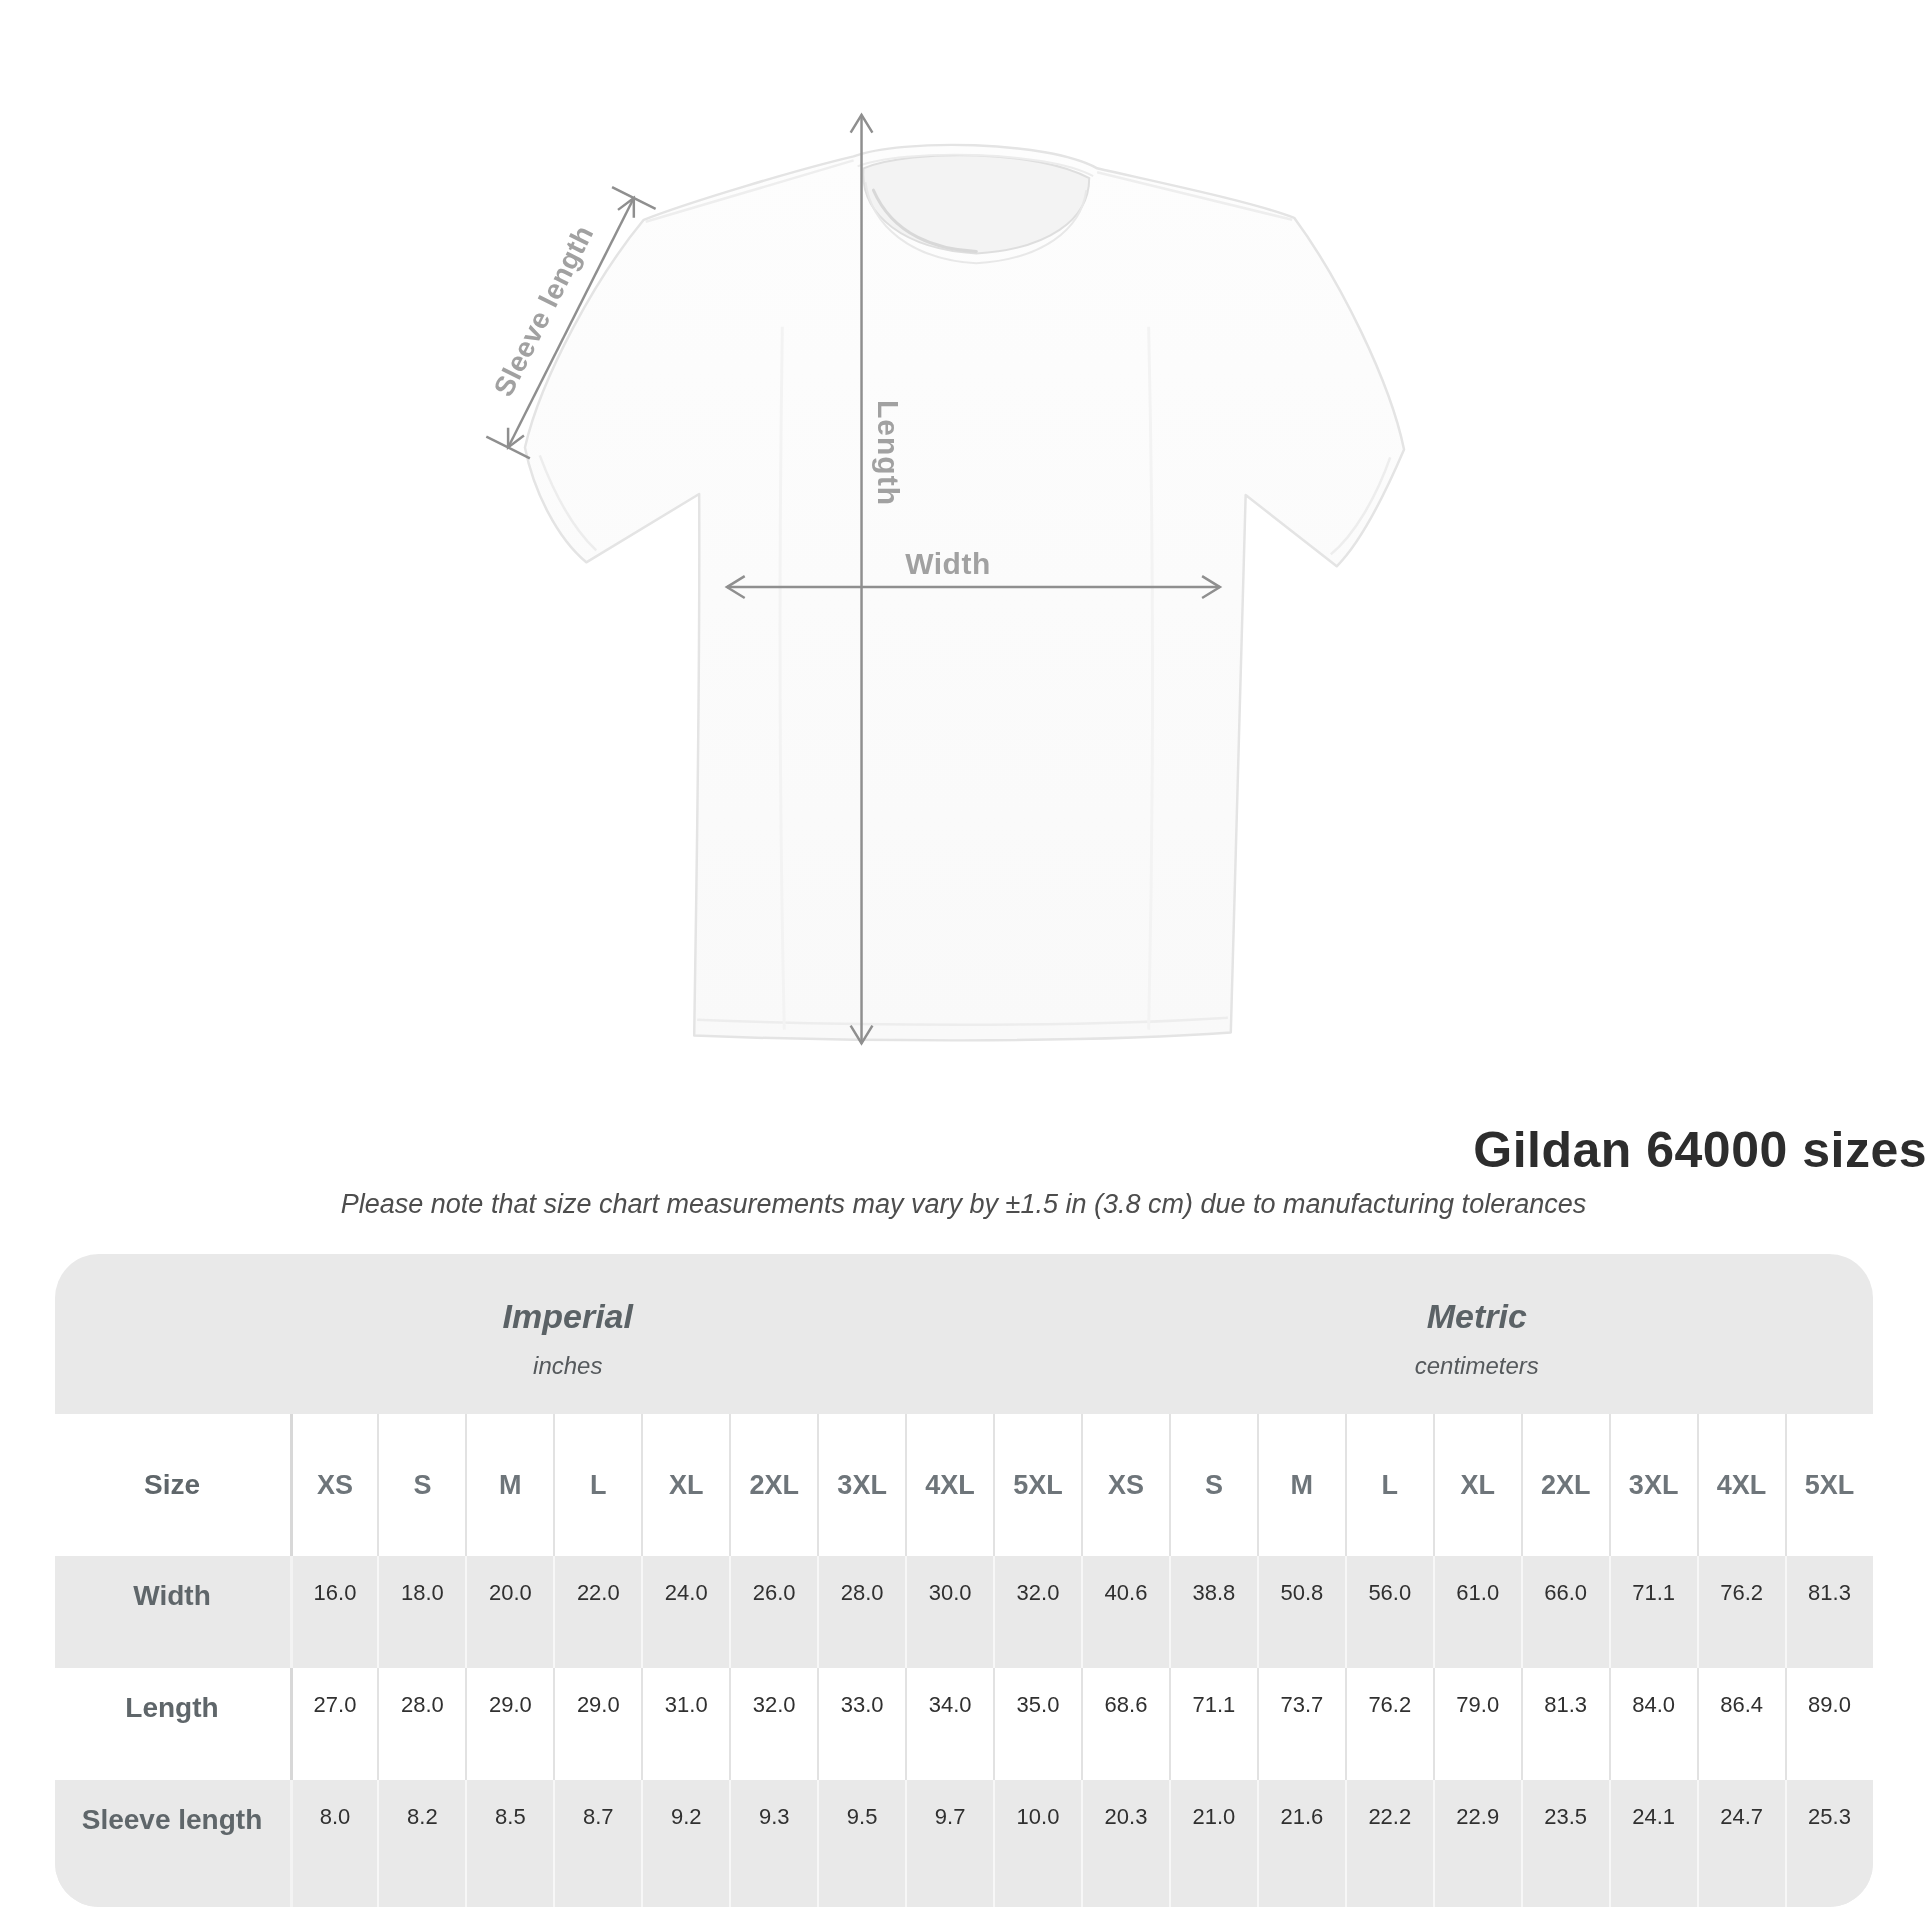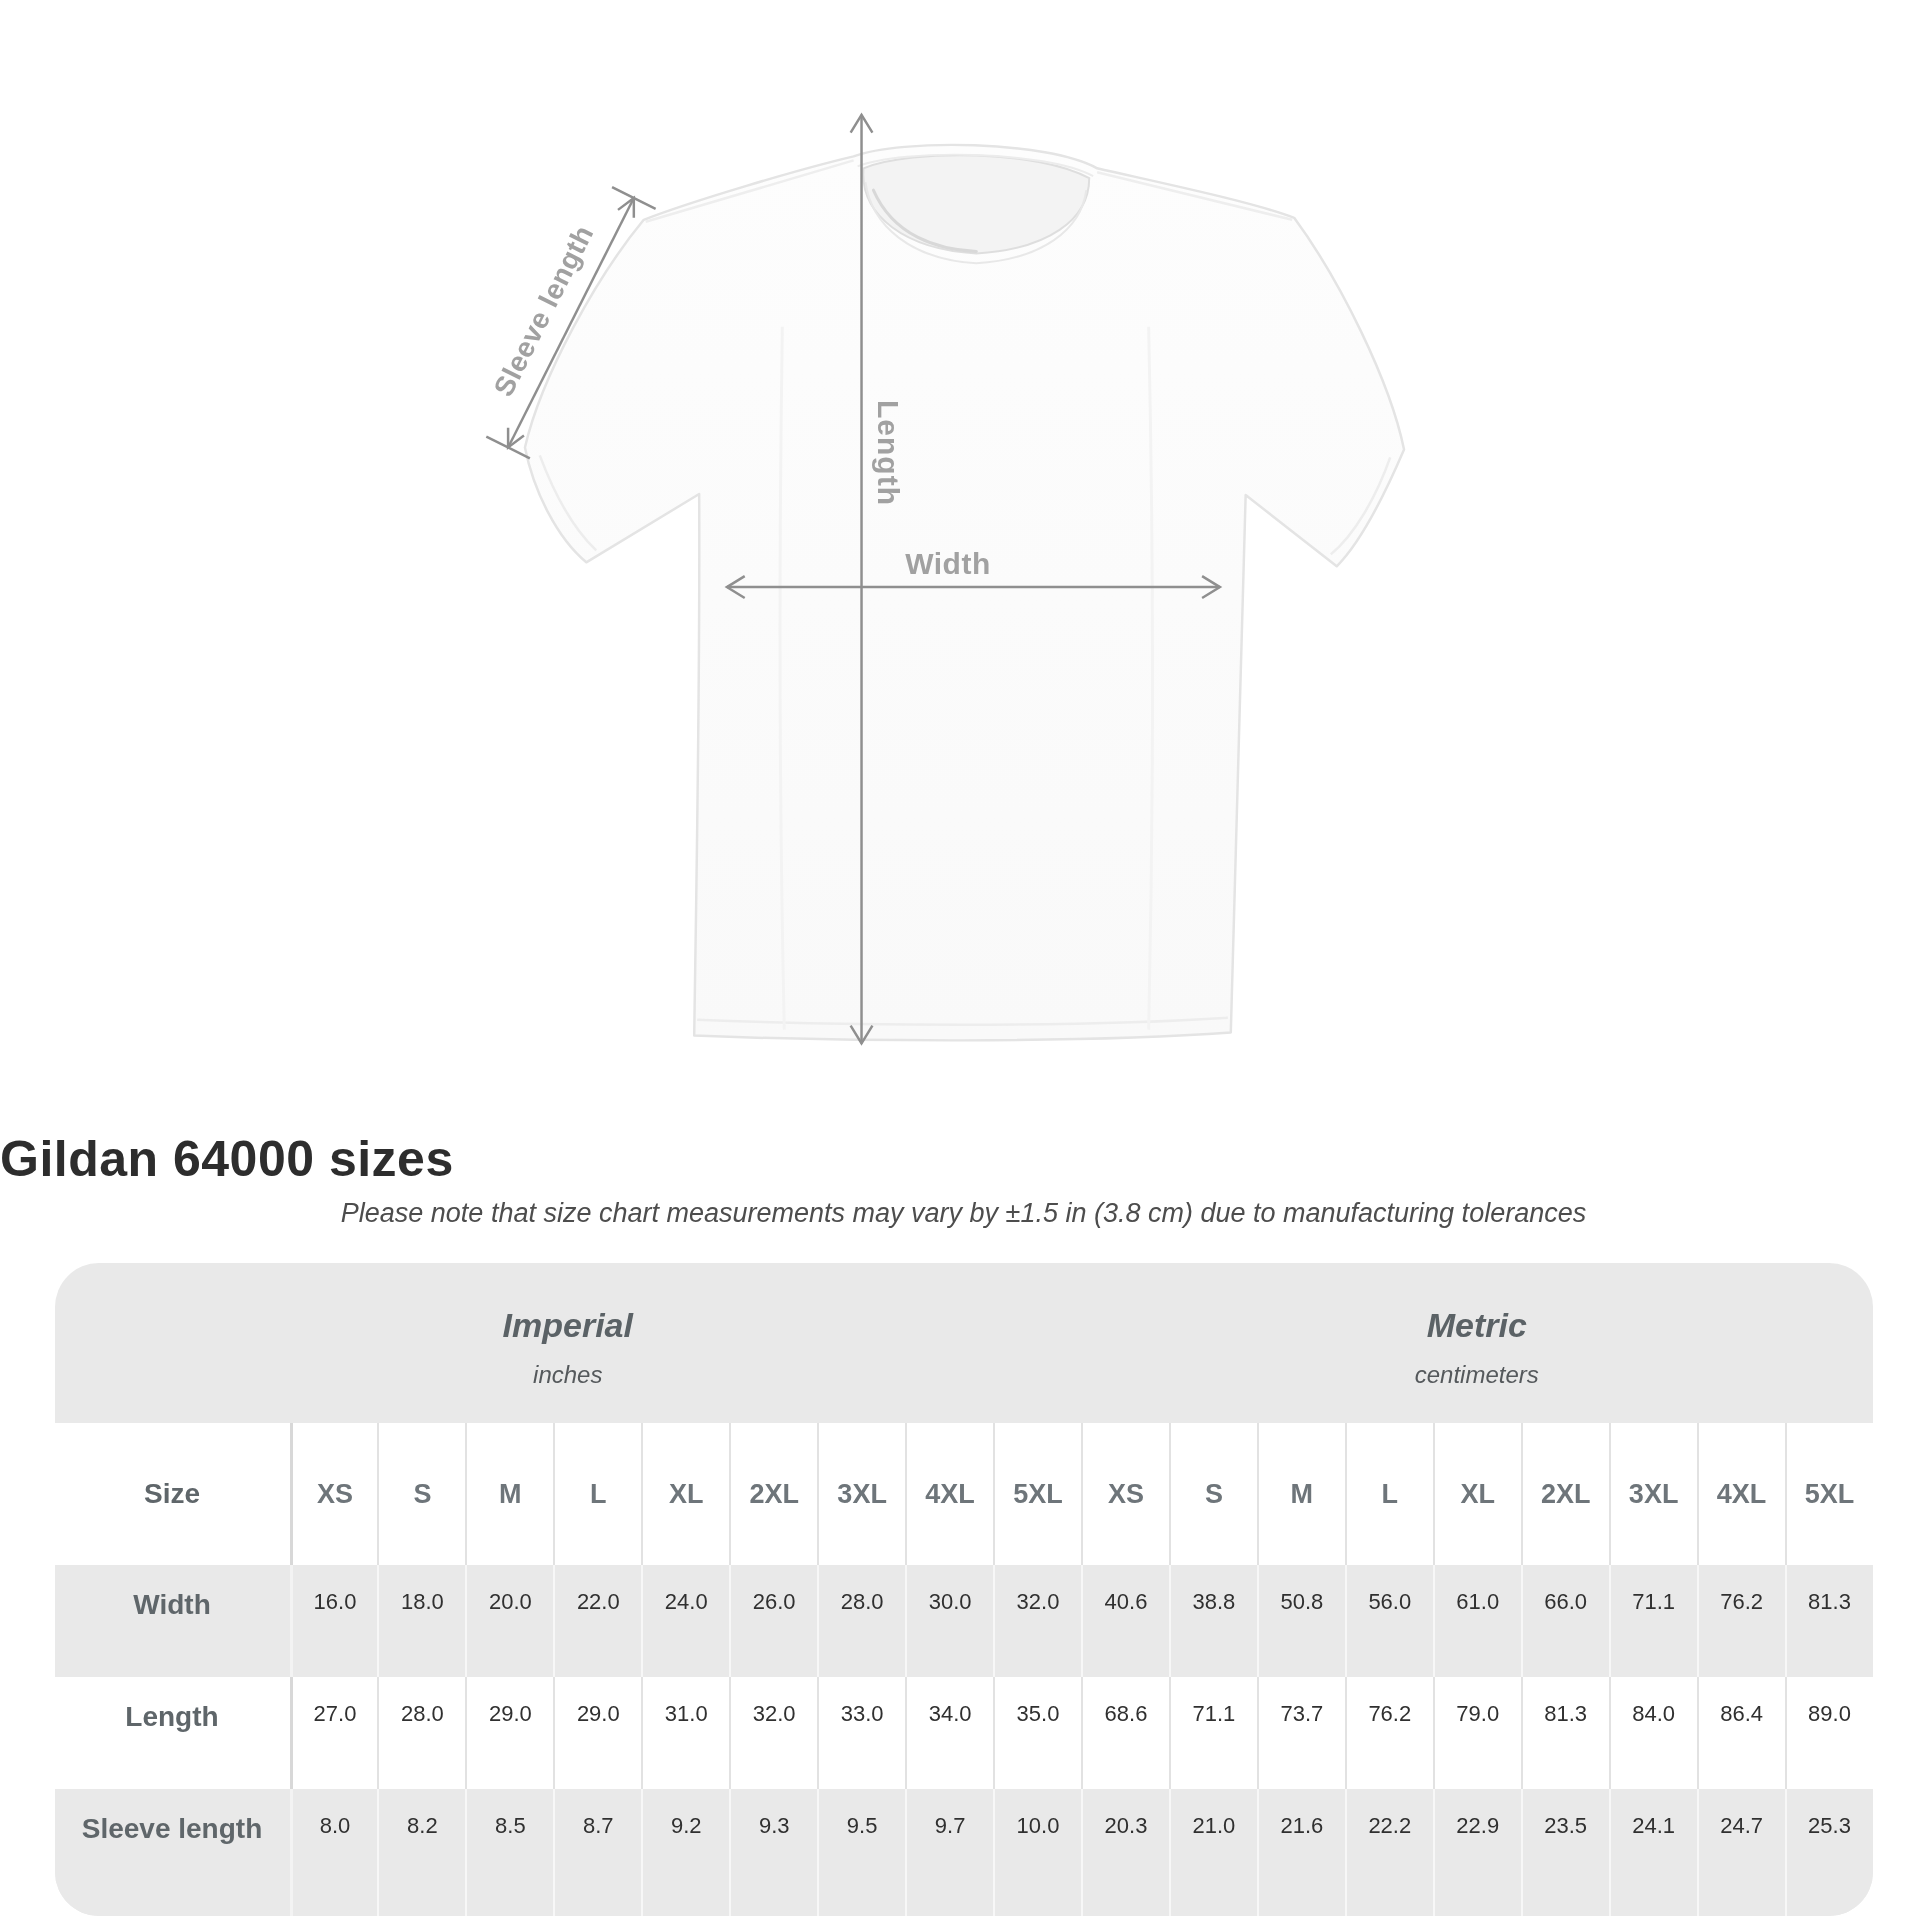--- a/index.html
+++ b/index.html
@@ -19,21 +19,21 @@
   }
   .dim-label.sleeve{left:544px;top:311px;font-size:28px;
     transform:translate(-50%,-50%) rotate(-63.3deg);}
   .dim-label.length{left:888px;top:453px;font-size:30px;letter-spacing:1px;
     transform:translate(-50%,-50%) rotate(90deg);}
   .dim-label.width{left:948px;top:564px;font-size:30px;
     transform:translate(-50%,-50%);}
 
   
   .title{
-    margin:41px 0 10px;text-align:left;
+    margin:32px 0 10px;text-align:right;
     font-size:50px;font-weight:700;color:#2d2d2d;letter-spacing:0.5px;
   }
   .subtitle{
     margin:9px 0 34px;text-align:center;
     font-size:27px;font-style:italic;color:#4d4d4d;
   }
 
   
   .size-table{
     width:1818px;margin:0 auto;background:#e9e9e9;

